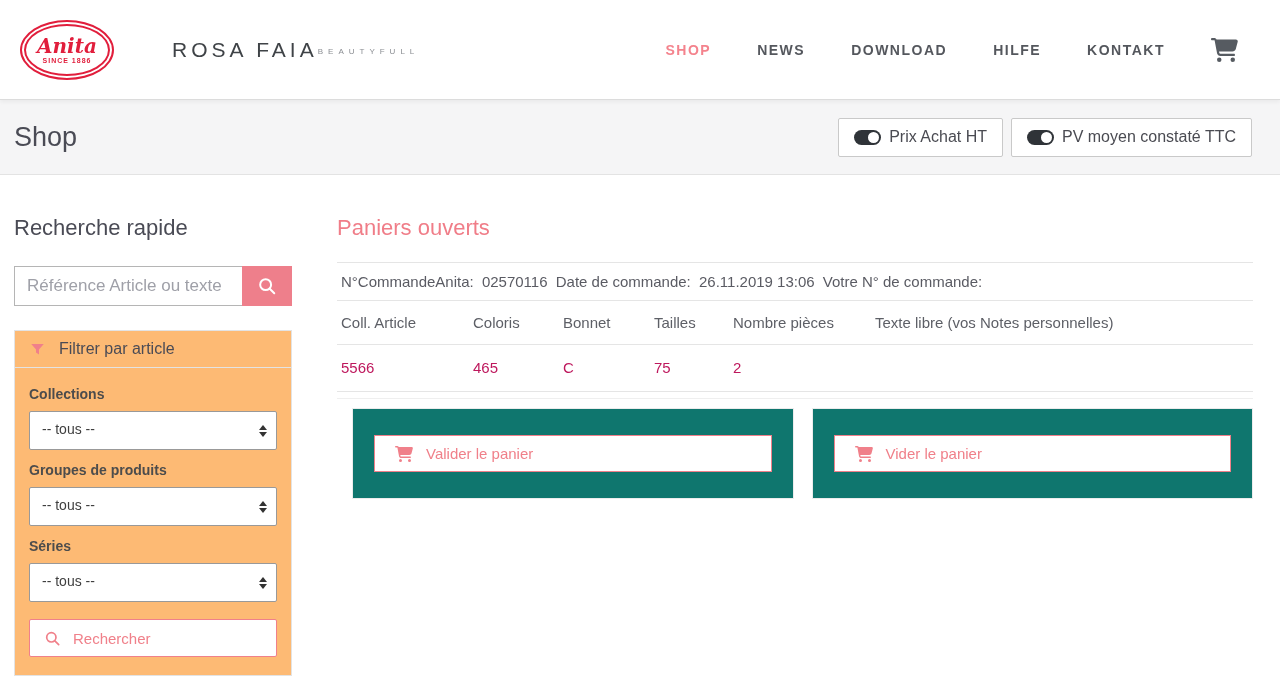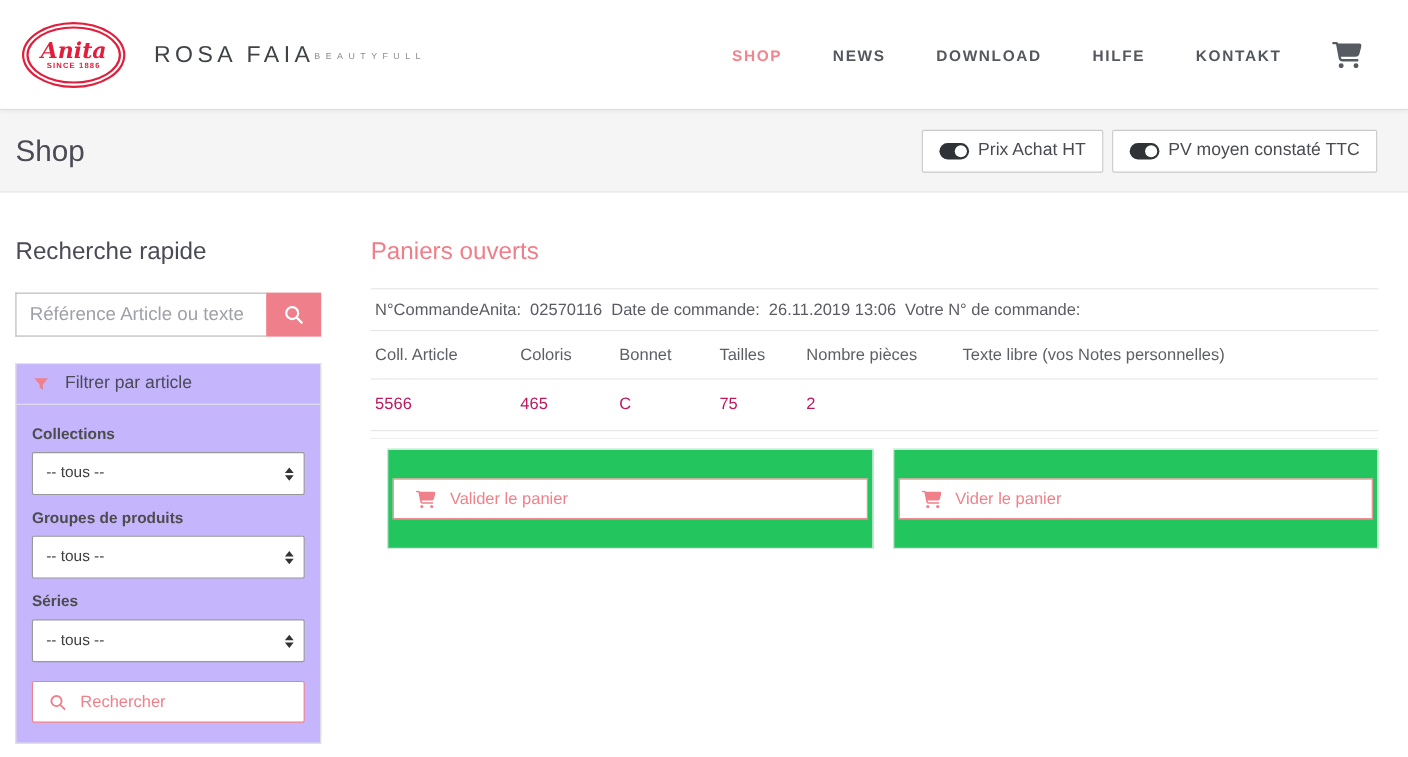--- a/index.html
+++ b/index.html
@@ -3,21 +3,21 @@
 <meta charset="utf-8">
 <style>
   * { margin:0; padding:0; box-sizing:border-box; }
   html,body { width:1280px; height:688px; overflow:hidden; background:#fff;
     font-family:"Liberation Sans","DejaVu Sans",sans-serif; color:#56575e; }
 
   
   .topbar { height:100px; background:#fff; display:flex; align-items:center;
     justify-content:space-between; padding:0 42px 0 20px; border-bottom:1px solid #dcdcdc;
     box-shadow:0 2px 4px rgba(0,0,0,.05); position:relative; z-index:2; }
-  .brand { display:flex; align-items:center; cursor:pointer; }
+  .brand { display:flex; align-items:center; cursor:pointer;gap:32px; }
   .logo-oval { width:94px; height:60px; border:2px solid #e11e3c; border-radius:50%;
     padding:2px; background:#fff; flex:0 0 auto; }
   .logo-inner { width:100%; height:100%; border:2px solid #e11e3c; border-radius:50%;
     display:flex; flex-direction:column; align-items:center; justify-content:center; }
   .logo-script { font-family:"DejaVu Serif","Liberation Serif",serif; font-style:italic;
     font-weight:bold; font-size:20px; color:#e11e3c; line-height:1; }
   .logo-since { font-size:7px; letter-spacing:1px; color:#e11e3c; font-weight:bold; margin-top:1px; }
   .brand-text { margin-left:26px; display:flex; flex-direction:row; align-items:center; }
   .brand-name { font-size:21px; letter-spacing:4px; color:#3f4347; }
   .brand-sub { font-size:8px; letter-spacing:5px; color:#8a8d92; margin-top:3px;text-align:right; }
@@ -52,21 +52,21 @@
 
   
   .search-row { display:flex; margin-top:25px; height:40px; }
   .search-row input { flex:1; border:1px solid #b5b5b5; border-right:none; padding:12px 12px;
     font-size:17px; color:#4a4b55; font-family:inherit; outline:none; min-width:0; }
   .search-row input::placeholder { color:#9fa0a8; }
   .search-btn { width:50px; background:#ee7f8b; border:none; cursor:pointer;
     display:flex; align-items:center; justify-content:center; }
 
   
-  .filter-panel { margin-top:24px; border:1px solid #e3e3e3; background:#c4b5fd; }
+  .filter-panel { margin-top:24px; border:1px solid #e3e3e3; background:#fdba74; }
   .filter-head { display:flex; align-items:center; gap:14px; padding:9px 15px;
     border-bottom:1px solid #e3e3e3; font-size:16px; color:#4a4b55; }
   .filter-body { padding:15px 14px 18px 14px; }
   .field-label { font-size:14px; font-weight:bold; color:#4c4c4c; margin:12px 0 9px; }
   .field-label:first-child { margin-top:3px; }
   .select-wrap { position:relative; }
   .select-wrap select { width:100%; height:39px; border:1px solid #999; border-radius:2px;
     background:#fff; appearance:none; -webkit-appearance:none; padding:0 28px 4px 12px;
     font-size:14px; color:#3f3f3f; font-family:inherit; cursor:pointer; }
   .updown { position:absolute; right:10px; top:50%; transform:translateY(-50%);
@@ -84,21 +84,21 @@
   .order-info { margin-top:21px; border-top:1px solid #e5e5e5; border-bottom:1px solid #e5e5e5;
     padding:10px 4px; font-size:15px; color:#5a5b63; }
   .order-info span { margin-right:4px; }
   table { width:100%; border-collapse:collapse; table-layout:fixed; }
   thead th { text-align:left; font-weight:400; font-size:15px; color:#5d5f66;
     padding:13px 4px; border-bottom:1px solid #e5e5e5; }
   tbody td { font-size:15px; color:#be185d; padding:14px 4px 15px;
     border-bottom:1px solid #e5e5e5; }
   .hr2 { border-bottom:1px solid #efefef; margin-top:6px; }
   .cards { display:grid; grid-template-columns:1fr 1fr; gap:18px; margin:9px 0 0 15px; }
-  .card { border:1px solid #ececec; background:#22c55e; padding:26px 4px; }
+  .card { border:1px solid #ececec; background:#0f766e; padding:26px 21px; }
   .panier-btn { width:100%; height:37px; background:#fff; border:1px solid #f0808a;
     color:#f0808a; font-size:15px; display:flex; align-items:center; gap:13px;
     padding-left:20px; cursor:pointer; font-family:inherit; }
   .panier-btn svg { width:18px; height:16px; fill:#f0808a; flex:0 0 auto; }
 
   .mag { stroke:#fff; stroke-width:2.2; fill:none; stroke-linecap:round; }
   .mag-pink { stroke:#f0808a; }
   .funnel { fill:#f0808a; }
   .hidden-defs { position:absolute; width:0; height:0; overflow:hidden; }
 </style>

